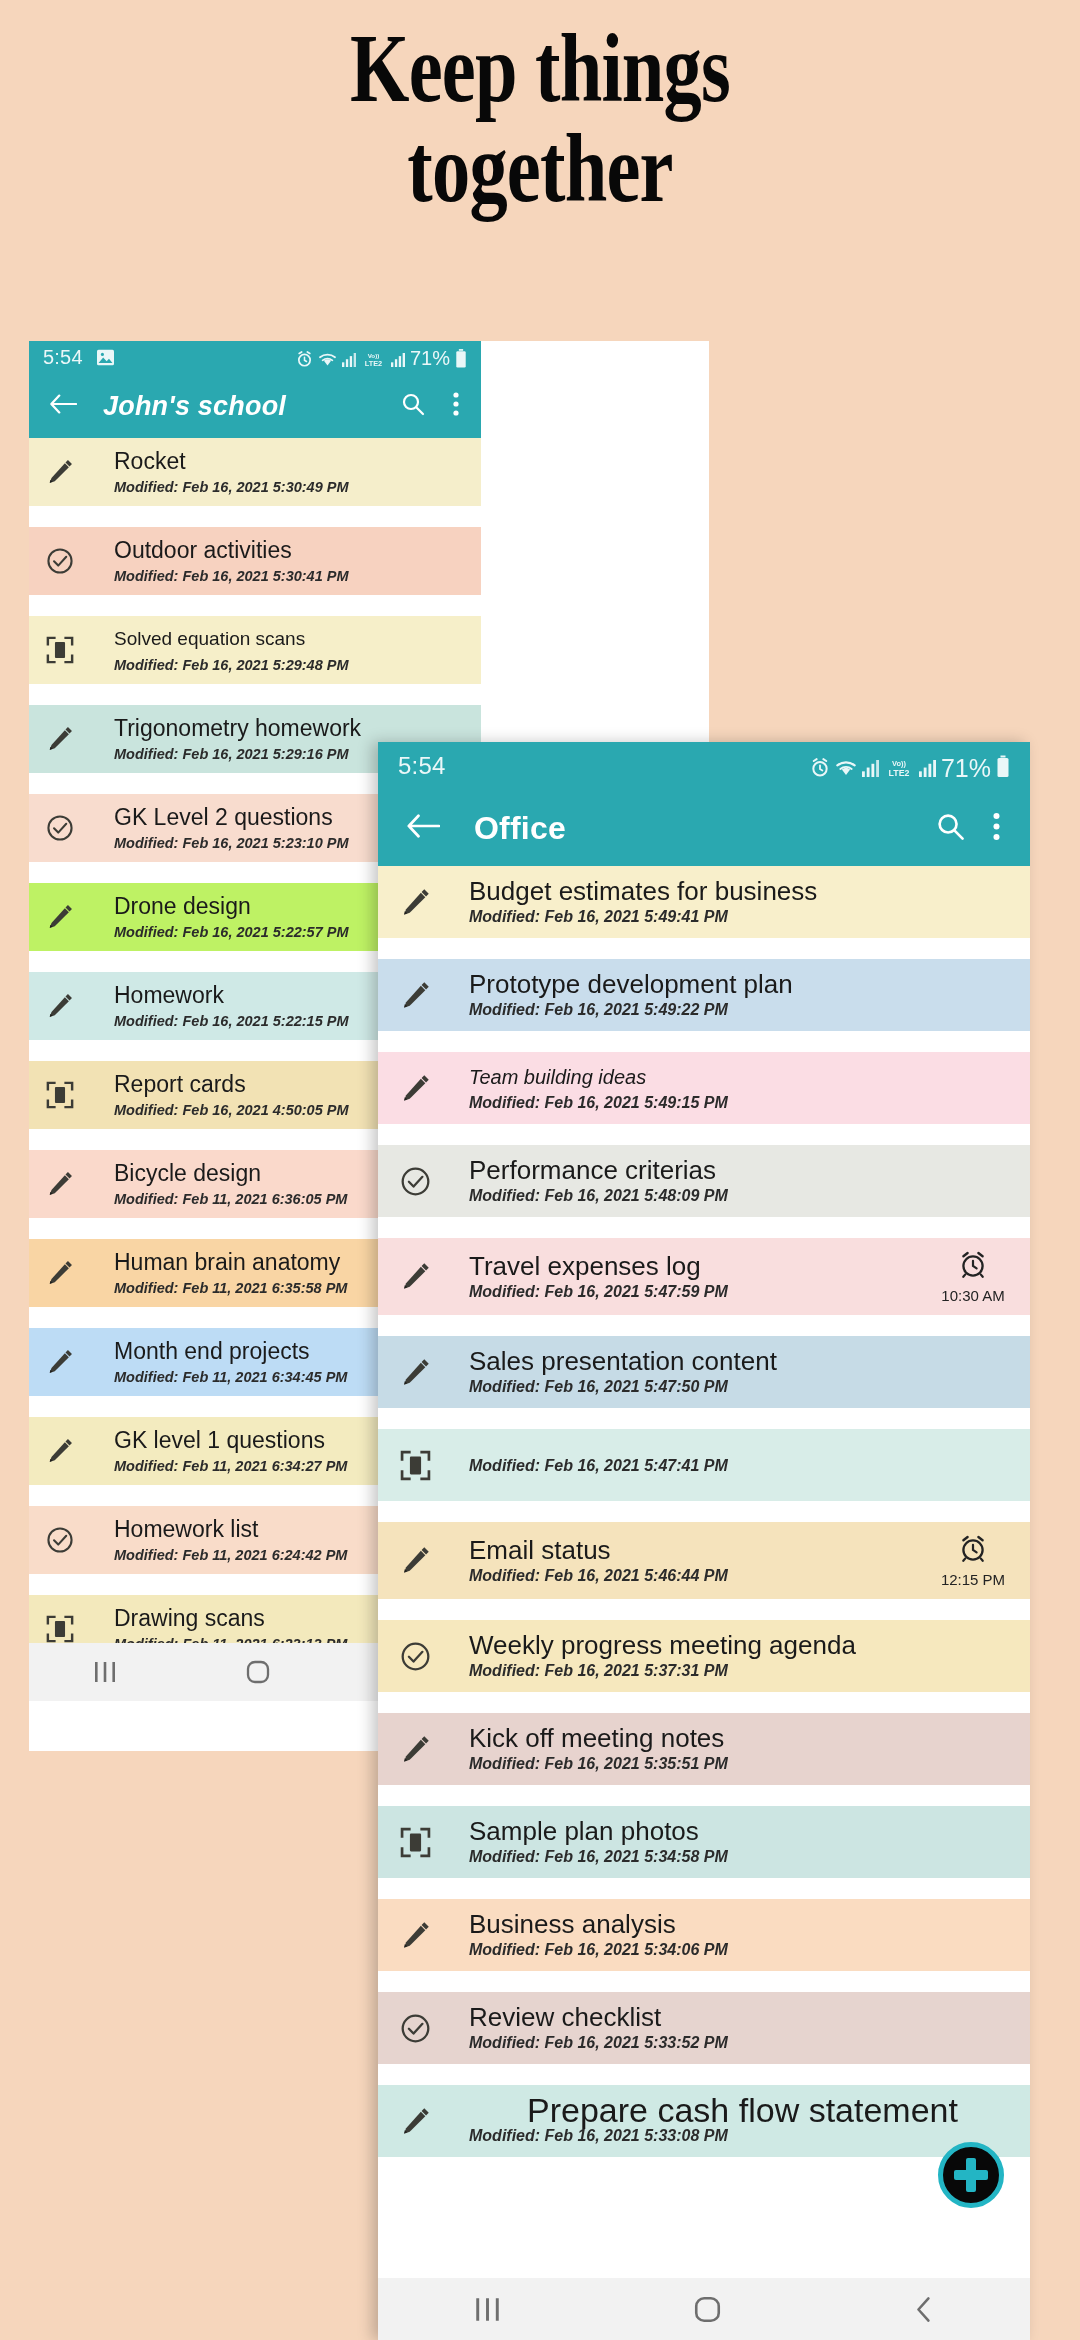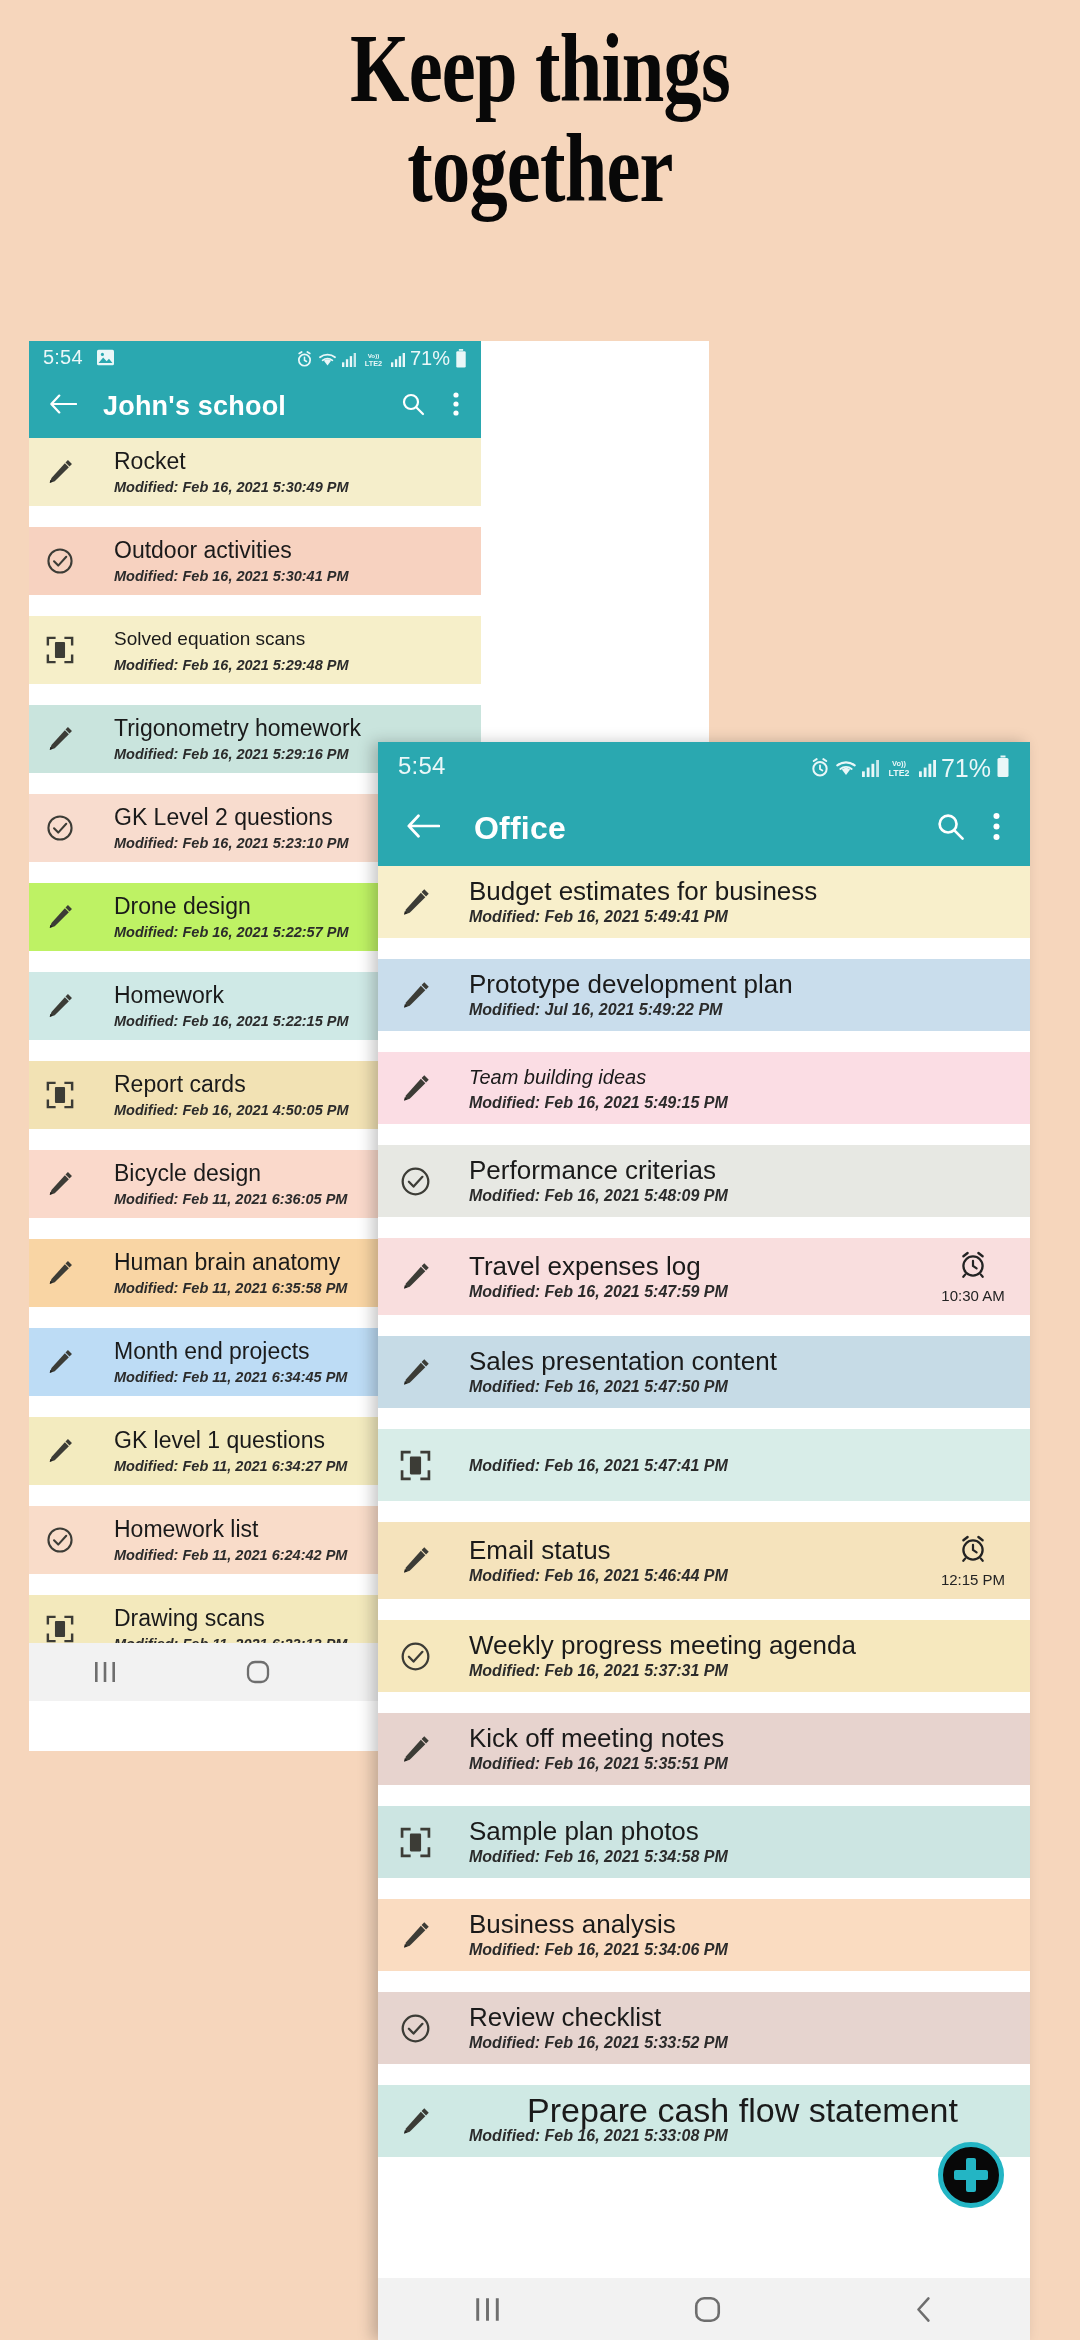--- a/index.html
+++ b/index.html
@@ -196,21 +196,21 @@
         <span class="sb-pct">71%</span>
         <span class="ico">
           <svg width="12" height="19" viewBox="0 0 14 22">
               <rect x="4.5" y="0" width="5" height="2" fill="#EAF7F8"></rect>
               <rect x="1.5" y="2.5" width="11" height="19" rx="1.5" fill="#EAF7F8"></rect>
             </svg>
         </span>
       </div>
     </div>
 
-    <div class="appbar" style="height:64px;">
+    <div class="appbar" style="height:64px;font-style:italic;">
       <span class="back">
         <svg width="28" height="22" viewBox="0 0 30 22">
             <path d="M11 2L2.5 11L11 20M2.5 11H29" stroke="#fff" stroke-width="2.4" fill="none" stroke-linecap="round" stroke-linejoin="round"></path>
           </svg>
       </span>
       <span class="title">John's school</span>
       <span class="spacer"></span>
       <span class="act">
         <svg width="24" height="24" viewBox="0 0 24 24">
             <circle cx="10" cy="10" r="7" stroke="#fff" stroke-width="2.2" fill="none"></circle>
@@ -519,21 +519,21 @@
         <div class="note" style="background: rgb(201, 221, 236); min-height: 72px; padding: 11px 14px 11px 18px;">
           <span class="nicon">
             <svg width="31" height="31" viewBox="0 0 30 30">
               <path d="M23.5 2.2l4.3 4.3-2.6 2.6-4.3-4.3z" fill="#3C3C36"></path>
               <path d="M20.2 5.6l4.3 4.3L9.4 25 4 26.9l1.9-5.4z" fill="#3C3C36"></path>
               <path d="M4.7 23.3l2.2 2.2-2.9 1z" fill="#1f1f1c"></path>
             </svg>
           </span>
           <div class="nbody">
             <div class="ntitle" style="font-size: 26px;">Prototype development plan</div>
-            <div class="nmod" style="font-size: 16px;">Modified: Jul 16, 2021 5:49:22 PM</div>
+            <div class="nmod" style="font-size: 16px;">Modified: Feb 16, 2021 5:49:22 PM</div>
           </div>
         </div>
         <div class="note" style="background: rgb(251, 221, 228); min-height: 72px; padding: 11px 14px 11px 18px;">
           <span class="nicon">
             <svg width="31" height="31" viewBox="0 0 30 30">
               <path d="M23.5 2.2l4.3 4.3-2.6 2.6-4.3-4.3z" fill="#3C3C36"></path>
               <path d="M20.2 5.6l4.3 4.3L9.4 25 4 26.9l1.9-5.4z" fill="#3C3C36"></path>
               <path d="M4.7 23.3l2.2 2.2-2.9 1z" fill="#1f1f1c"></path>
             </svg>
           </span>

